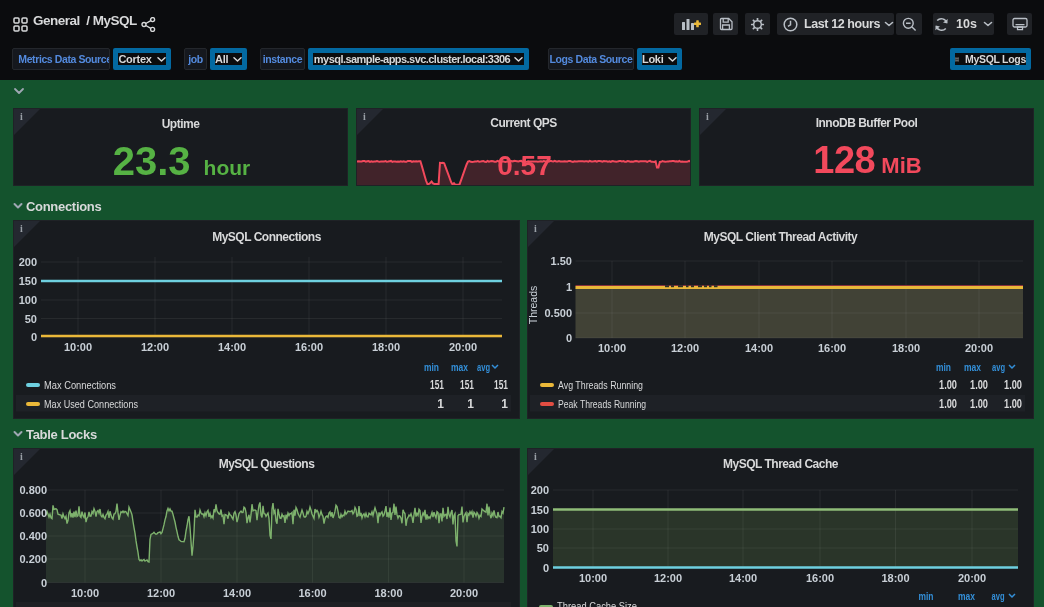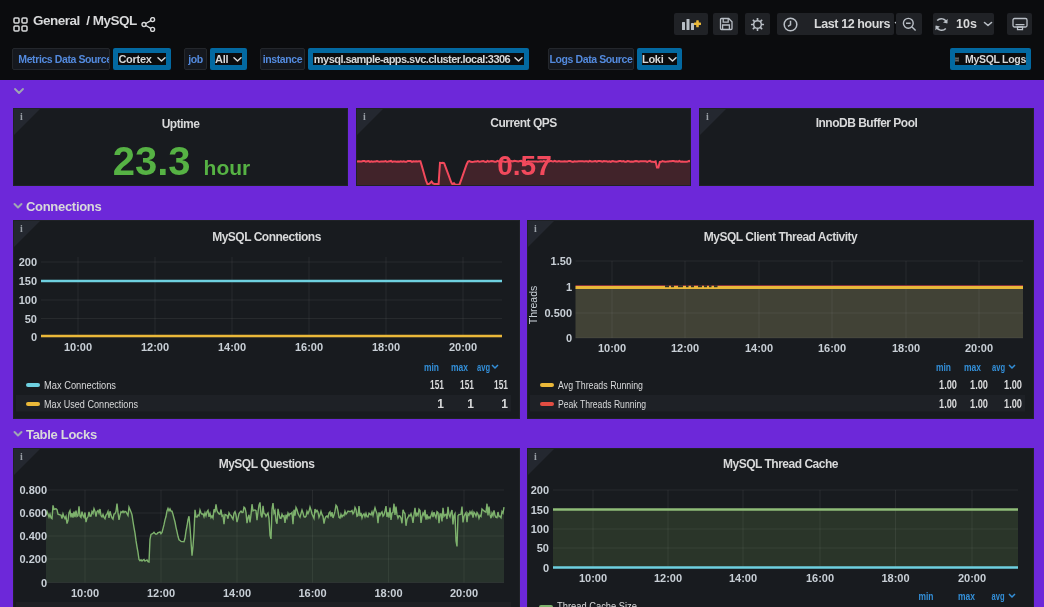--- a/index.html
+++ b/index.html
@@ -1,19 +1,19 @@
 <!DOCTYPE html>
 <html><head>
 <meta charset="utf-8">
 <style>
 * { margin:0; padding:0; box-sizing:border-box; }
 html,body { width:1044px; height:607px; overflow:hidden; background:#111217;
   font-family:"Liberation Sans", sans-serif; }
 .abs { position:absolute; }
-#page { position:relative; width:1044px; height:607px; background:#6d28d9; }
+#page { position:relative; width:1044px; height:607px; background:#14532d; }
 #navbar { position:absolute; left:0; top:0; width:1044px; height:40px; background:#0b0c0e; }
 #submenu { position:absolute; left:0; top:40px; width:1044px; height:40px; background:#0b0c0e; }
 .navtitle { position:absolute; left:33px; top:13px; font-size:13.5px; font-weight:700; color:#d8d9da; letter-spacing:-0.5px;}
 .tbtn { position:absolute; top:13px; height:22px; background:#202226; border-radius:2px;
   display:flex; align-items:center; justify-content:center; color:#c7d0d9; white-space:nowrap; }
 .tbtn svg { flex-shrink:0; }
 .chip { position:absolute; top:48px; height:22px; border-radius:2px; display:flex;
   align-items:center; font-size:11px; font-weight:700; white-space:nowrap; overflow:hidden; }
 .chip-label { background:#15181e; border:1px solid #24272c; color:#538ade; justify-content:center; font-size:10.5px; letter-spacing:-0.4px; }
 .chip-val { background:#0b0c0e; border:5px solid #0369a1; color:#d8d9da; justify-content:center; letter-spacing:-0.3px; }
@@ -86,21 +86,21 @@
         <rect x="12.2" y="7.1" width="2.8" height="1.8" rx="0.5" transform="rotate(45 8 8)"></rect>
       </g>
       <circle cx="8" cy="8" r="4.1" fill="none" stroke="#b9bfc6" stroke-width="1.6"></circle>
     </svg>
   </div>
   <div class="tbtn" style="left:777px; width:117px; justify-content:flex-start; padding-left:6px;">
     <svg width="15" height="15" viewBox="0 0 14 14" fill="none" stroke="#b9bfc6" stroke-width="1.4">
       <circle cx="7" cy="7" r="5.9"></circle>
         <path d="M7,3.6 V7.3 L4.6,8.7"></path>
     </svg>
-    <span style="font-size:12.5px; font-weight:700; color:#d8d9da; margin-left:16px; letter-spacing:-0.4px;">Last 12 hours</span>
+    <span style="font-size:12.5px; font-weight:700; color:#d8d9da; margin-left:6px; letter-spacing:-0.4px;">Last 12 hours</span>
     <svg width="10" height="8" style="margin-left:4px;">
         <path class="chev" d="M1.5,2.5 L5,5.5 L8.5,2.5" style="stroke:#b9bfc6; stroke-width:1.6;"></path>
       </svg>
   </div>
   <div class="tbtn" style="left:896px; width:26px;">
     <svg width="15" height="15" viewBox="0 0 15 15" fill="none" stroke="#b9bfc6" stroke-width="1.4">
       <circle cx="6.3" cy="6.3" r="4.9"></circle>
         <path d="M10,10 L13.6,13.6 M4,6.3 H8.6"></path>
     </svg>
   </div>
@@ -180,20 +180,23 @@
       <path d="M0.0,53.1 L1.4,53.4 L2.8,53.3 L4.2,53.5 L5.6,53.5 L7.0,53.0 L8.4,52.9 L9.8,53.7 L11.2,53.2 L12.6,53.1 L14.0,53.9 L15.4,53.4 L16.8,53.7 L18.2,53.4 L19.6,53.5 L21.0,53.1 L22.4,53.5 L23.8,53.8 L25.2,53.4 L26.6,53.6 L28.0,53.6 L29.4,53.0 L30.8,53.7 L32.2,53.5 L33.6,53.2 L35.0,52.9 L36.4,53.8 L37.8,53.4 L39.2,53.6 L40.6,53.8 L42.0,53.6 L43.4,53.8 L44.8,53.3 L46.2,53.7 L47.6,53.3 L49.0,53.8 L50.4,53.8 L51.8,53.0 L53.2,53.0 L54.6,53.1 L56.0,53.9 L57.4,53.3 L58.8,53.5 L60.2,53.2 L61.6,53.4 L63.0,53.3 L64.4,53.3 L65.8,57.9 L67.2,62.8 L68.6,67.7 L70.0,72.5 L71.4,76 L72.8,76 L74.2,75.0 L75.6,73.6 L77.0,75.4 L78.4,76 L79.8,76 L81.2,76.1 L82.6,76.0 L84.0,54.8 L85.4,54.9 L86.8,54.8 L88.2,55.2 L89.6,59.1 L91.0,62.9 L92.4,66.7 L93.8,70.5 L95.2,74.3 L96.6,76.5 L98.0,75.2 L99.4,76.8 L100.8,76.7 L102.2,76.8 L103.6,76.2 L105.0,72.3 L106.4,68.3 L107.8,64.4 L109.2,60.4 L110.6,56.5 L112.0,53.6 L113.4,53.1 L114.8,53.8 L116.2,53.9 L117.6,53.8 L119.0,53.5 L120.4,53.6 L121.8,53.1 L123.2,53.7 L124.6,53.5 L126.0,53.2 L127.4,53.0 L128.8,53.8 L130.2,53.9 L131.6,53.0 L133.0,53.7 L134.4,53.3 L135.8,53.1 L137.2,53.2 L138.6,53.7 L140.0,53.8 L141.4,52.9 L142.8,53.5 L144.2,52.9 L145.6,53.6 L147.0,53.2 L148.4,53.8 L149.8,53.9 L151.2,53.4 L152.6,53.9 L154.0,53.2 L155.4,53.0 L156.8,53.5 L158.2,52.9 L159.6,53.1 L161.0,53.3 L162.4,53.5 L163.8,53.1 L165.2,52.9 L166.6,53.8 L168.0,53.2 L169.4,53.9 L170.8,53.8 L172.2,53.3 L173.6,53.4 L175.0,53.4 L176.4,53.5 L177.8,53.5 L179.2,53.5 L180.6,53.5 L182.0,53.8 L183.4,53.4 L184.8,53.3 L186.2,53.6 L187.6,53.1 L189.0,53.2 L190.4,53.9 L191.8,53.4 L193.2,53.4 L194.6,52.9 L196.0,53.3 L197.4,53.5 L198.8,52.9 L200.2,53.5 L201.6,53.5 L203.0,53.0 L204.4,53.5 L205.8,53.4 L207.2,53.6 L208.6,53.3 L210.0,53.6 L211.4,53.6 L212.8,52.9 L214.2,53.0 L215.6,53.6 L217.0,53.9 L218.4,53.2 L219.8,53.4 L221.2,53.5 L222.6,53.2 L224.0,53.3 L225.4,53.2 L226.8,53.3 L228.2,53.5 L229.6,53.2 L231.0,53.3 L232.4,53.7 L233.8,52.9 L235.2,53.5 L236.6,53.6 L238.0,53.2 L239.4,53.1 L240.8,53.7 L242.2,53.1 L243.6,53.1 L245.0,53.3 L246.4,53.6 L247.8,53.0 L249.2,53.2 L250.6,53.2 L252.0,53.7 L253.4,53.3 L254.8,53.8 L256.2,53.1 L257.6,53.2 L259.0,53.6 L260.4,53.8 L261.8,53.4 L263.2,53.1 L264.6,53.0 L266.0,53.4 L267.4,53.1 L268.8,53.7 L270.2,53.7 L271.6,53.1 L273.0,53.2 L274.4,53.7 L275.8,53.5 L277.2,53.7 L278.6,53.2 L280.0,53.0 L281.4,53.2 L282.8,53.7 L284.2,53.2 L285.6,53.2 L287.0,53.3 L288.4,53.3 L289.8,53.3 L291.2,53.8 L292.6,53.1 L294.0,52.9 L295.4,53.8 L296.8,53.8 L298.2,53.9 L299.6,53.3 L301.0,59.5 L302.4,59.5 L303.8,53.9 L305.2,53.8 L306.6,53.1 L308.0,53.6 L309.4,53.7 L310.8,53.6 L312.2,53.4 L313.6,53.2 L315.0,53.2 L316.4,53.1 L317.8,53.0 L319.2,53.5 L320.6,53.2 L322.0,53.7 L323.4,52.9 L324.8,53.8 L326.2,53.6 L327.6,53.8 L329.0,53.8 L330.4,53.8 L331.8,53.5 L333.2,52.9 L334.6,53.6 L335,78 L0,78 Z" fill="rgba(242,73,92,0.19)"></path>
       <path d="M0.0,53.1 L1.4,53.4 L2.8,53.3 L4.2,53.5 L5.6,53.5 L7.0,53.0 L8.4,52.9 L9.8,53.7 L11.2,53.2 L12.6,53.1 L14.0,53.9 L15.4,53.4 L16.8,53.7 L18.2,53.4 L19.6,53.5 L21.0,53.1 L22.4,53.5 L23.8,53.8 L25.2,53.4 L26.6,53.6 L28.0,53.6 L29.4,53.0 L30.8,53.7 L32.2,53.5 L33.6,53.2 L35.0,52.9 L36.4,53.8 L37.8,53.4 L39.2,53.6 L40.6,53.8 L42.0,53.6 L43.4,53.8 L44.8,53.3 L46.2,53.7 L47.6,53.3 L49.0,53.8 L50.4,53.8 L51.8,53.0 L53.2,53.0 L54.6,53.1 L56.0,53.9 L57.4,53.3 L58.8,53.5 L60.2,53.2 L61.6,53.4 L63.0,53.3 L64.4,53.3 L65.8,57.9 L67.2,62.8 L68.6,67.7 L70.0,72.5 L71.4,76 L72.8,76 L74.2,75.0 L75.6,73.6 L77.0,75.4 L78.4,76 L79.8,76 L81.2,76.1 L82.6,76.0 L84.0,54.8 L85.4,54.9 L86.8,54.8 L88.2,55.2 L89.6,59.1 L91.0,62.9 L92.4,66.7 L93.8,70.5 L95.2,74.3 L96.6,76.5 L98.0,75.2 L99.4,76.8 L100.8,76.7 L102.2,76.8 L103.6,76.2 L105.0,72.3 L106.4,68.3 L107.8,64.4 L109.2,60.4 L110.6,56.5 L112.0,53.6 L113.4,53.1 L114.8,53.8 L116.2,53.9 L117.6,53.8 L119.0,53.5 L120.4,53.6 L121.8,53.1 L123.2,53.7 L124.6,53.5 L126.0,53.2 L127.4,53.0 L128.8,53.8 L130.2,53.9 L131.6,53.0 L133.0,53.7 L134.4,53.3 L135.8,53.1 L137.2,53.2 L138.6,53.7 L140.0,53.8 L141.4,52.9 L142.8,53.5 L144.2,52.9 L145.6,53.6 L147.0,53.2 L148.4,53.8 L149.8,53.9 L151.2,53.4 L152.6,53.9 L154.0,53.2 L155.4,53.0 L156.8,53.5 L158.2,52.9 L159.6,53.1 L161.0,53.3 L162.4,53.5 L163.8,53.1 L165.2,52.9 L166.6,53.8 L168.0,53.2 L169.4,53.9 L170.8,53.8 L172.2,53.3 L173.6,53.4 L175.0,53.4 L176.4,53.5 L177.8,53.5 L179.2,53.5 L180.6,53.5 L182.0,53.8 L183.4,53.4 L184.8,53.3 L186.2,53.6 L187.6,53.1 L189.0,53.2 L190.4,53.9 L191.8,53.4 L193.2,53.4 L194.6,52.9 L196.0,53.3 L197.4,53.5 L198.8,52.9 L200.2,53.5 L201.6,53.5 L203.0,53.0 L204.4,53.5 L205.8,53.4 L207.2,53.6 L208.6,53.3 L210.0,53.6 L211.4,53.6 L212.8,52.9 L214.2,53.0 L215.6,53.6 L217.0,53.9 L218.4,53.2 L219.8,53.4 L221.2,53.5 L222.6,53.2 L224.0,53.3 L225.4,53.2 L226.8,53.3 L228.2,53.5 L229.6,53.2 L231.0,53.3 L232.4,53.7 L233.8,52.9 L235.2,53.5 L236.6,53.6 L238.0,53.2 L239.4,53.1 L240.8,53.7 L242.2,53.1 L243.6,53.1 L245.0,53.3 L246.4,53.6 L247.8,53.0 L249.2,53.2 L250.6,53.2 L252.0,53.7 L253.4,53.3 L254.8,53.8 L256.2,53.1 L257.6,53.2 L259.0,53.6 L260.4,53.8 L261.8,53.4 L263.2,53.1 L264.6,53.0 L266.0,53.4 L267.4,53.1 L268.8,53.7 L270.2,53.7 L271.6,53.1 L273.0,53.2 L274.4,53.7 L275.8,53.5 L277.2,53.7 L278.6,53.2 L280.0,53.0 L281.4,53.2 L282.8,53.7 L284.2,53.2 L285.6,53.2 L287.0,53.3 L288.4,53.3 L289.8,53.3 L291.2,53.8 L292.6,53.1 L294.0,52.9 L295.4,53.8 L296.8,53.8 L298.2,53.9 L299.6,53.3 L301.0,59.5 L302.4,59.5 L303.8,53.9 L305.2,53.8 L306.6,53.1 L308.0,53.6 L309.4,53.7 L310.8,53.6 L312.2,53.4 L313.6,53.2 L315.0,53.2 L316.4,53.1 L317.8,53.0 L319.2,53.5 L320.6,53.2 L322.0,53.7 L323.4,52.9 L324.8,53.8 L326.2,53.6 L327.6,53.8 L329.0,53.8 L330.4,53.8 L331.8,53.5 L333.2,52.9 L334.6,53.6" fill="none" stroke="#f2495c" stroke-width="2"></path>
     </svg>
     <div class="ptitle" style="top:7px;">Current QPS</div>
     <div class="abs" style="left:0; top:41px; width:335px; text-align:center; color:#f2495c; font-size:28px; font-weight:700;">0.57</div>
   </div>
   <div class="panel" style="left:699px; top:108px; width:335px; height:78px;">
     <div class="corner"></div>
       <div class="corner-i">i</div>
     <div class="ptitle" style="top:7px;">InnoDB Buffer Pool</div>
+    <div class="abs" style="left:0; top:30px; width:335px; text-align:center; color:#f2495c;">
+      <span style="font-size:38px; font-weight:700; letter-spacing:-0.5px;">128</span><span style="font-size:22px; font-weight:700;"> MiB</span>
+    </div>
   </div>
 
   <div class="panel" style="left:13px; top:220px; width:507px; height:199px;">
     <div class="corner"></div>
       <div class="corner-i">i</div>
     <div class="ptitle" style="top:9px;">MySQL Connections</div>
     <svg class="abs" style="left:0; top:0;" width="505" height="197">
       <g stroke="rgba(255,255,255,0.065)" stroke-width="1">
         <line x1="27" y1="41" x2="488" y2="41"></line>
           <line x1="27" y1="60" x2="488" y2="60"></line>

